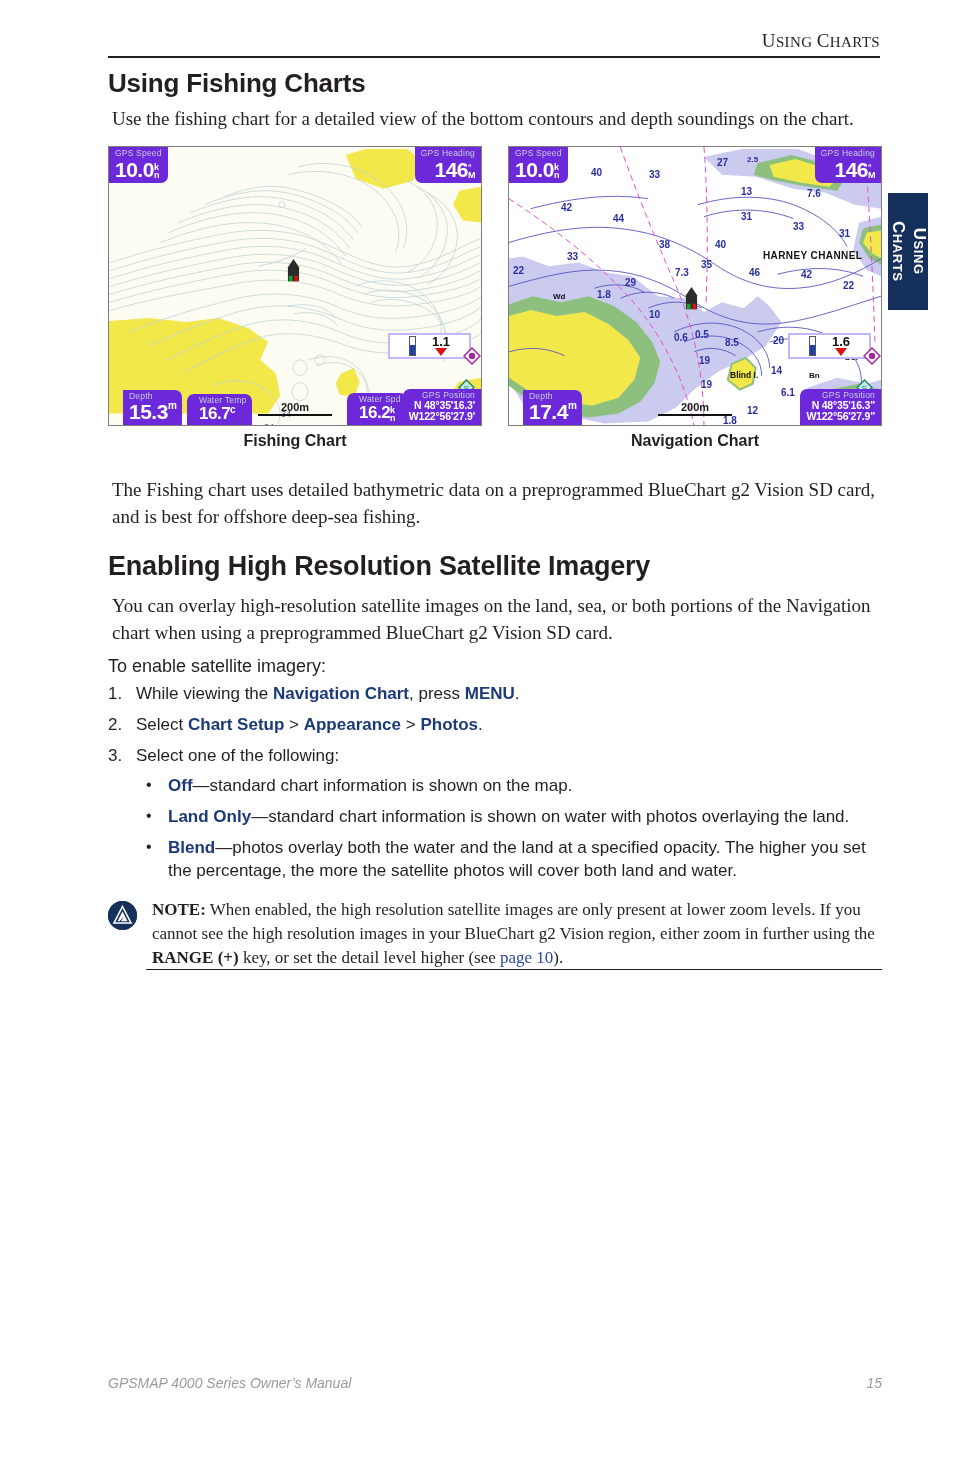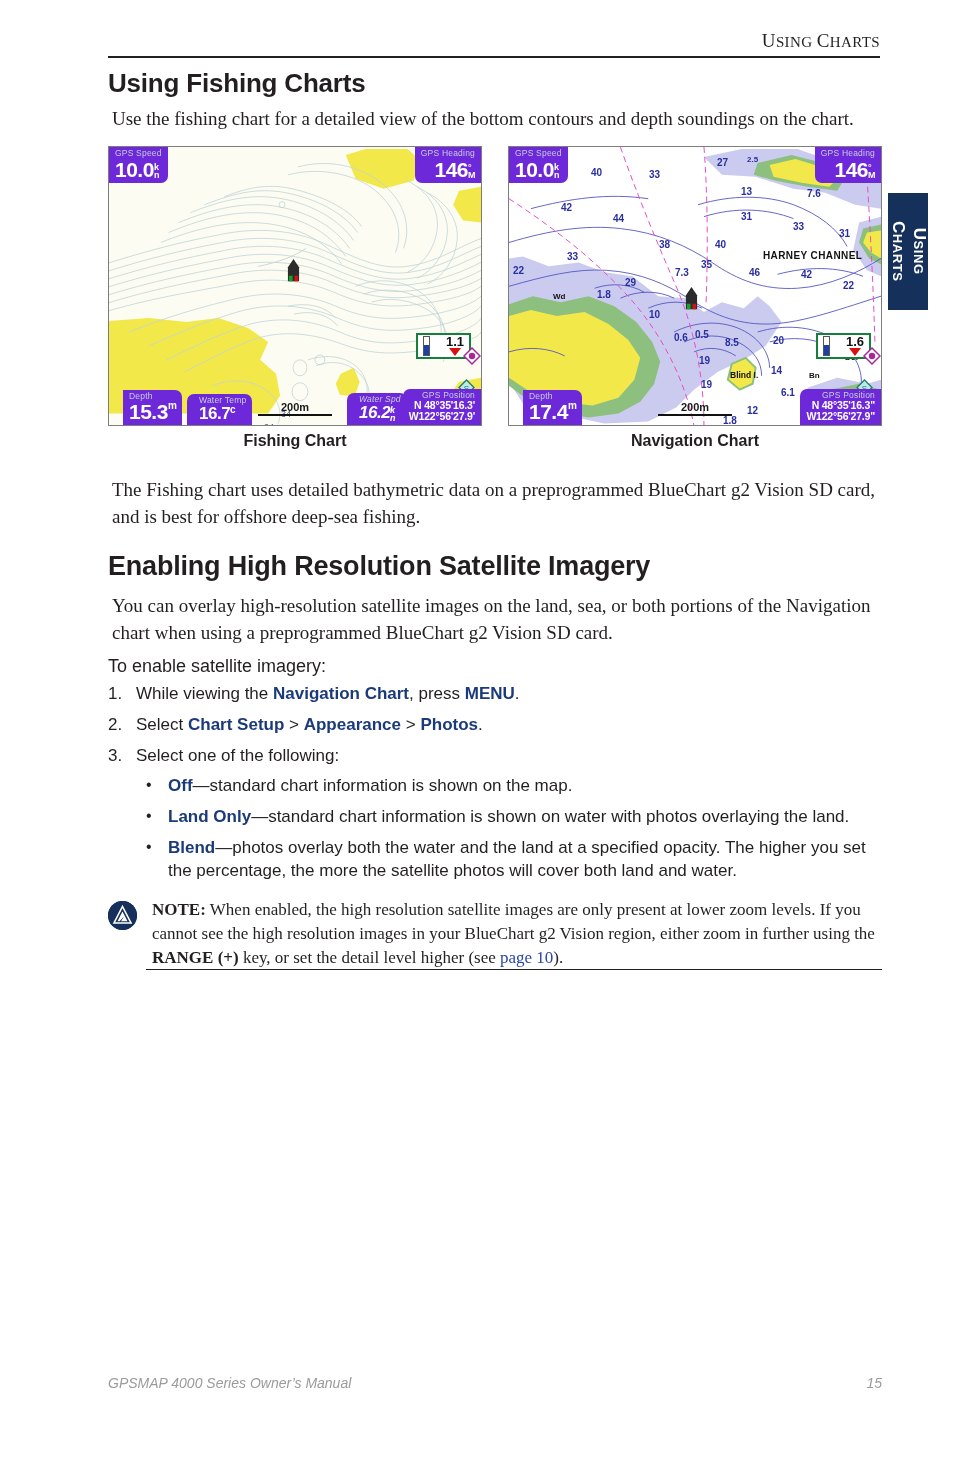--- a/index.html
+++ b/index.html
@@ -104,22 +104,22 @@
   
   .scalebar {
     position:absolute; bottom:9px; left:50%; transform:translateX(-50%);
     color:#1a1a1a; font-family:"Liberation Sans", sans-serif;
     font-size:11px; font-weight:bold; text-align:center;
   }
   .scalebar .line { display:block; height:2px; background:#111; margin-top:1px; width:74px; }
 
   
   .tide-box {
-    position:absolute; background:#ffffff; border:2px solid #15803d;
-    padding:1px 5px; display:flex; align-items:center; gap:16px;
+    position:absolute; background:#ffffff; border:2px solid #c4b5fd;
+    padding:1px 19px; display:flex; align-items:center; gap:16px;
   }
   .tide-gauge { width:7px; height:20px; background:linear-gradient(#fff 0 45%, #1c3fa8 45% 100%); border:1px solid #555; }
   .tide-val { font-family:"Liberation Sans", sans-serif; font-size:13px; font-weight:bold; color:#111; line-height:11px; }
   .tide-arrow { width:0;height:0;border-left:6px solid transparent;border-right:6px solid transparent;border-top:8px solid #d81010; margin:1px auto 0 auto; }
   .tide-col { display:flex; flex-direction:column; align-items:center; }
 
   .map-label {
     position:absolute; font-family:"Liberation Sans", sans-serif;
     font-size:9px; font-weight:bold; color:#111; white-space:nowrap;
   }
@@ -307,21 +307,21 @@
     </div>
 
     <div class="databox bl">
       <span class="db-label">Depth</span>
       <span class="db-value"><span>15.3</span><span class="u">m</span></span>
     </div>
     <div class="databox mid" style="left:78px; bottom:0;">
       <span class="db-label">Water Temp</span>
       <span class="db-value small"><span>16.7</span><span class="u">c</span></span>
     </div>
-    <div class="databox mid" style="left:238px; bottom:0;font-style:italic;">
+    <div class="databox mid" style="left:238px; bottom:0;">
       <span class="db-label">Water Spd</span>
       <span class="db-value small"><span>16.2</span><span class="db-value u2"><span>k</span><br><span>n</span></span></span>
     </div>
     <div class="databox br">
       <span class="db-label">GPS Position</span>
       <span class="db-pos">N 48°35'16.3'</span>
       <span class="db-pos">W122°56'27.9'</span>
     </div>
 
     <div class="scalebar">

